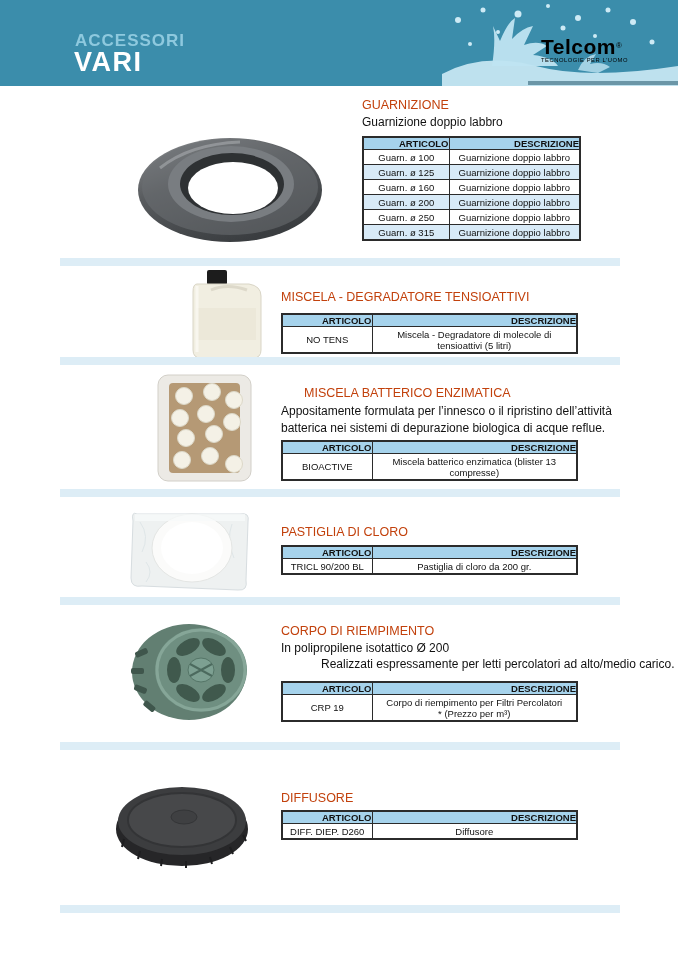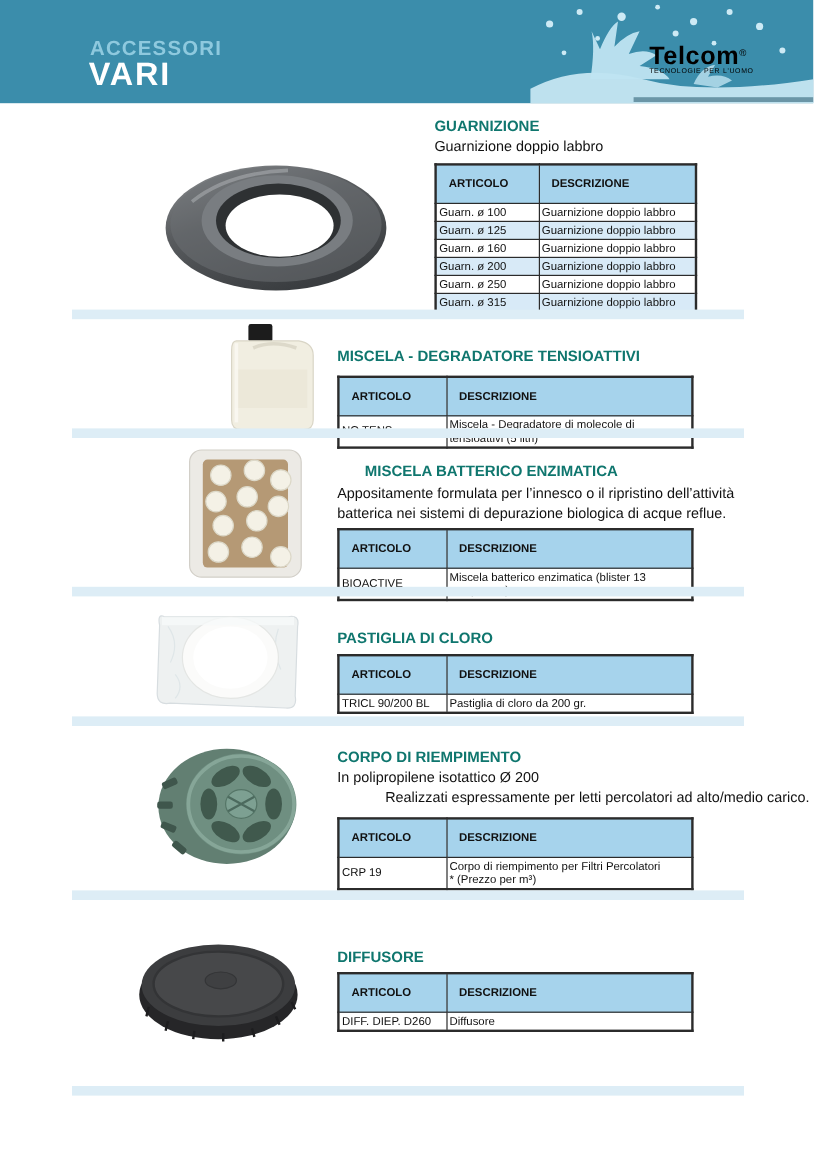--- a/index.html
+++ b/index.html
@@ -10,30 +10,30 @@
   
   .band { position:absolute; left:0; top:0; width:678px; height:86px; background:#3b8dab; }
   .cat   { position:absolute; left:75px; top:31px; font-size:17px; font-weight:bold; color:#8ec9de; letter-spacing:1px; }
   .vari  { position:absolute; left:74px; top:47px; font-size:27px; font-weight:bold; color:#ffffff; letter-spacing:1.5px; margin:0; }
   .splash { position:absolute; right:0; top:0; width:250px; height:86px; }
   .logo  { position:absolute; left:541px; top:36px; color:#000000; line-height:1; }
   .logo-name { font-size:21px; font-weight:bold; letter-spacing:0.5px; }
   .logo-reg  { font-size:8px; vertical-align:super; }
   .logo-tag  { font-size:5.8px; letter-spacing:0.55px; margin-top:1px; }
   
-  .sec-title { position:absolute; margin:0; font-size:12.5px; font-weight:bold; color:#0f766e; white-space:nowrap; }
+  .sec-title { position:absolute; margin:0; font-size:12.5px; font-weight:normal; color:#c2410c; white-space:nowrap; }
   .sec-text  { position:absolute; font-size:12px; color:#111; white-space:nowrap; }
   .sec-para  { position:absolute; font-size:12px; color:#111; line-height:17px; width:352px; }
   .divider   { position:absolute; left:60px; width:560px; height:8px; background:#ddedf6; }
   .pimg      { position:absolute; }
   .pimg svg  { display:block; }
   
   table.ptable { position:absolute; border-collapse:collapse; table-layout:fixed; background:#fff; border:2px solid #2b2b2b; }
-  .ptable th { background:#a6d3ec; font-size:9.5px; font-weight:bold; border:1px solid #2b2b2b; padding:10px; color:#111; text-align:left; }
-  .ptable td { font-size:9.5px; border:1px solid #2b2b2b; padding:1.5px 2px; color:#111; }
+  .ptable th { background:#a6d3ec; font-size:9.5px; font-weight:bold; border:1px solid #2b2b2b; padding:0; color:#111; text-align:right; }
+  .ptable td { font-size:9.5px; border:1px solid #2b2b2b; text-align:center; padding:1.5px 2px; color:#111; }
   .ptable tr.alt td { background:#d8eaf7; }
   .cell-line2 { font-size:9.5px; }
   
   .pagenum { position:absolute; top:921px; left:0; width:678px; text-align:center; font-style:italic; font-size:13px; color:#111;margin-top:27px; }
 </style>
 </head>
 <body>
 
 <div class="page">
 

